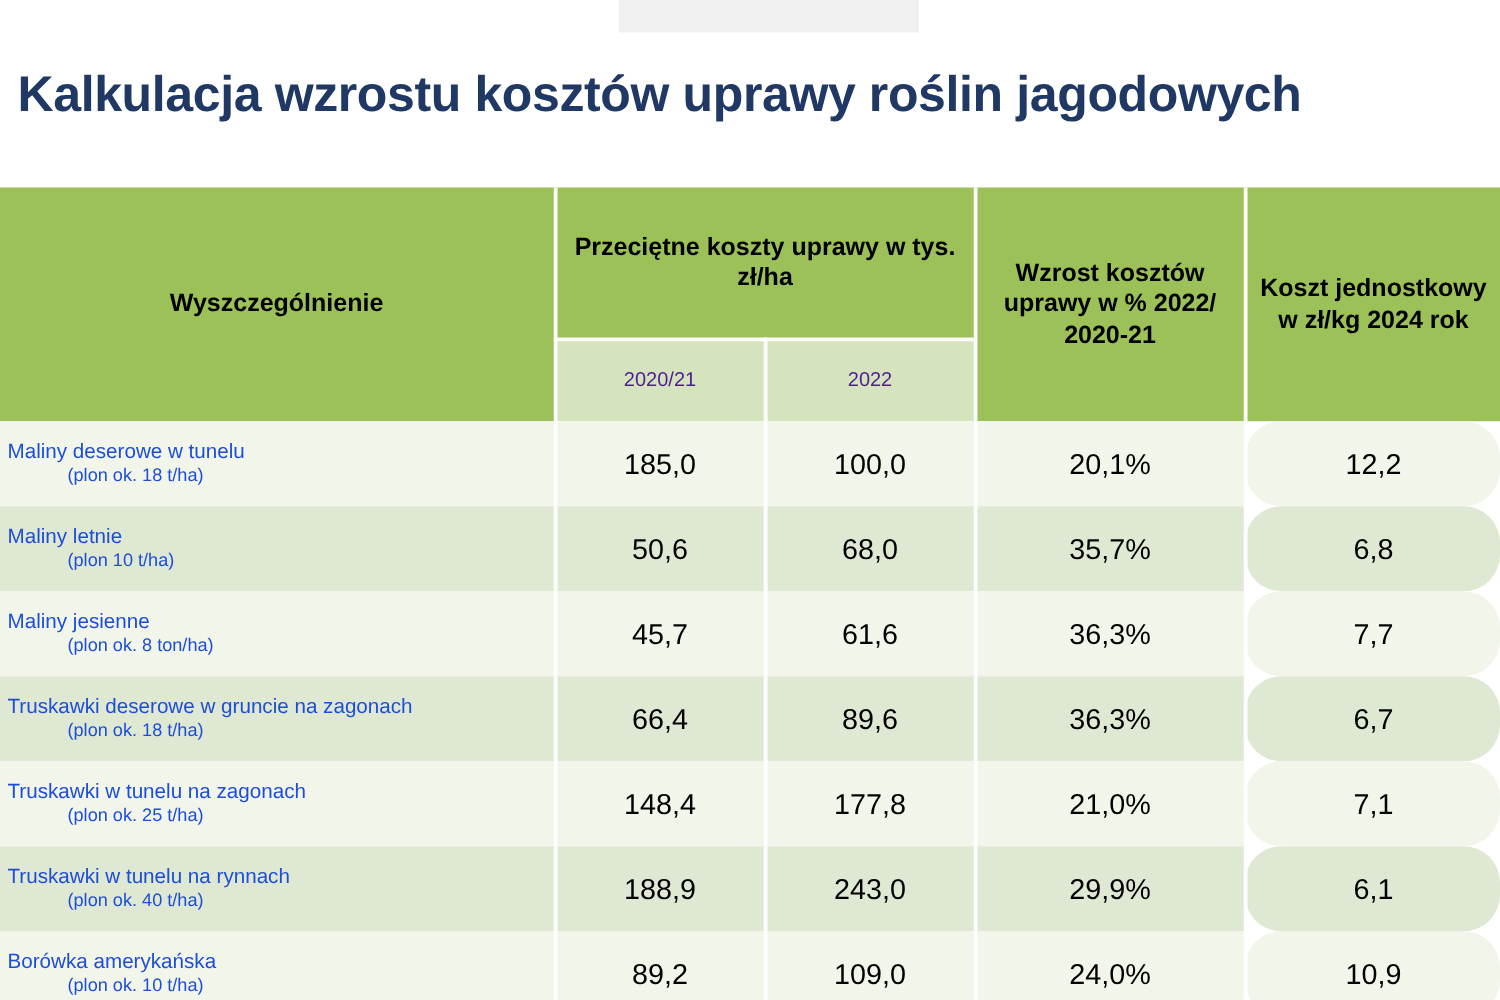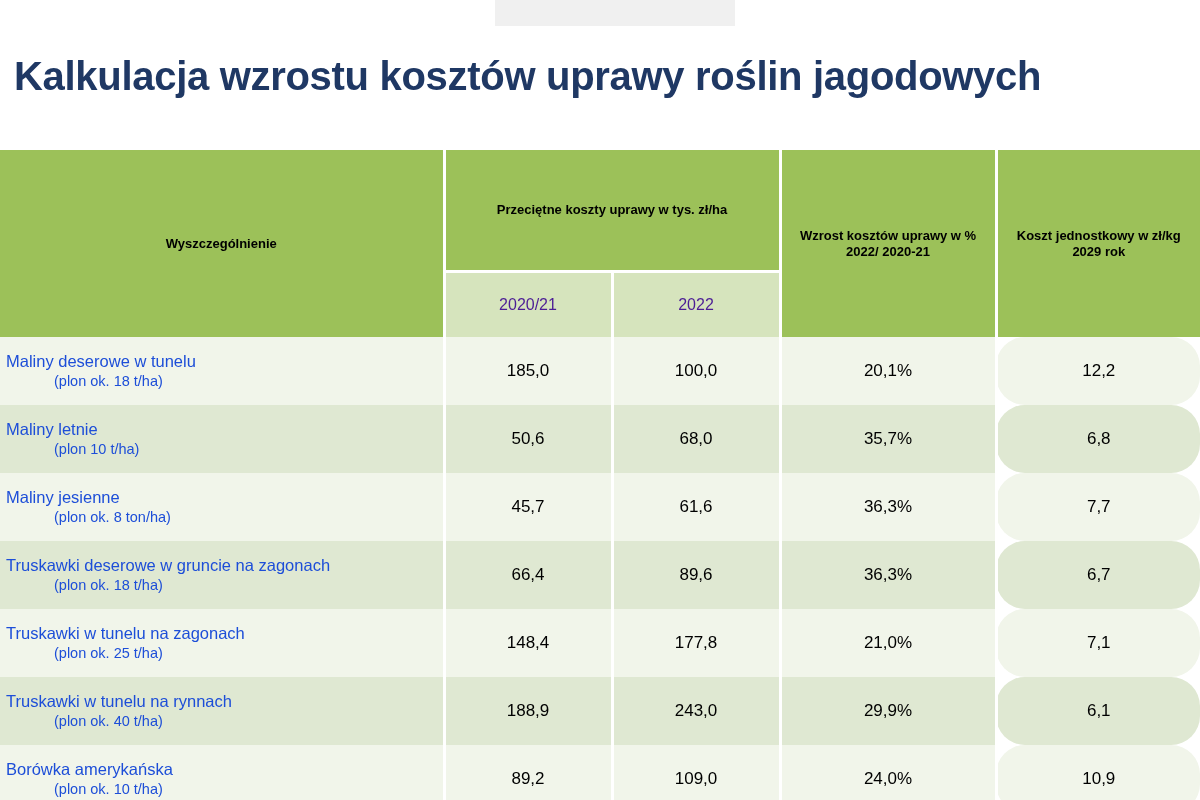--- a/index.html
+++ b/index.html
@@ -52,21 +52,21 @@
   table.cost-table col.c0 { width: 444px; }
   table.cost-table col.c1 { width: 168px; }
   table.cost-table col.c2 { width: 168px; }
   table.cost-table col.c3 { width: 216px; }
   table.cost-table col.c4 { width: 204px; }
 
   .hdr {
     background: #9cc159;
     color: #000000;
     font-weight: bold;
-    font-size: 13px;
+    font-size: 20px;
     text-align: center;
     vertical-align: middle;
     border-right: 3px solid #ffffff;
     padding: 4px 10px;
     line-height: 1.22;
   }
 
   .hdr.last { border-right: none; }
 
   .hdr-sub {
@@ -97,21 +97,21 @@
     text-align: left;
     vertical-align: middle;
     padding: 6px 4px 6px 6px;
     border-right: 3px solid #ffffff;
     line-height: 1.3;
     height: 56px;
   }
 
   td.num {
     background: #f1f5ea;
-    font-size: 17px;
+    font-size: 23px;
     color: #000000;
     text-align: center;
     vertical-align: middle;
     border-right: 3px solid #ffffff;
     padding: 4px;
   }
 
   td.num.last { border-right: none; border-radius: 29px; }
 
   tr.alt td.rowname, tr.alt td.num { background: #dfe8d2; }
@@ -134,21 +134,21 @@
         <col class="c1">
         <col class="c2">
         <col class="c3">
         <col class="c4">
     </colgroup>
     <thead>
       <tr>
         <th class="hdr hdr-tall" rowspan="2">Wyszczególnienie</th>
         <th class="hdr hdr-main-span" colspan="2">Przeciętne koszty uprawy w tys. zł/ha</th>
         <th class="hdr hdr-tall" rowspan="2">Wzrost kosztów uprawy w % 2022/ 2020-21</th>
-        <th class="hdr hdr-tall last" rowspan="2">Koszt jednostkowy w zł/kg 2029 rok</th>
+        <th class="hdr hdr-tall last" rowspan="2">Koszt jednostkowy w zł/kg 2024 rok</th>
       </tr>
       <tr>
         <th class="hdr-sub">2020/21</th>
         <th class="hdr-sub">2022</th>
       </tr>
     </thead>
     <tbody>
 
       <tr>
         <td class="rowname">

